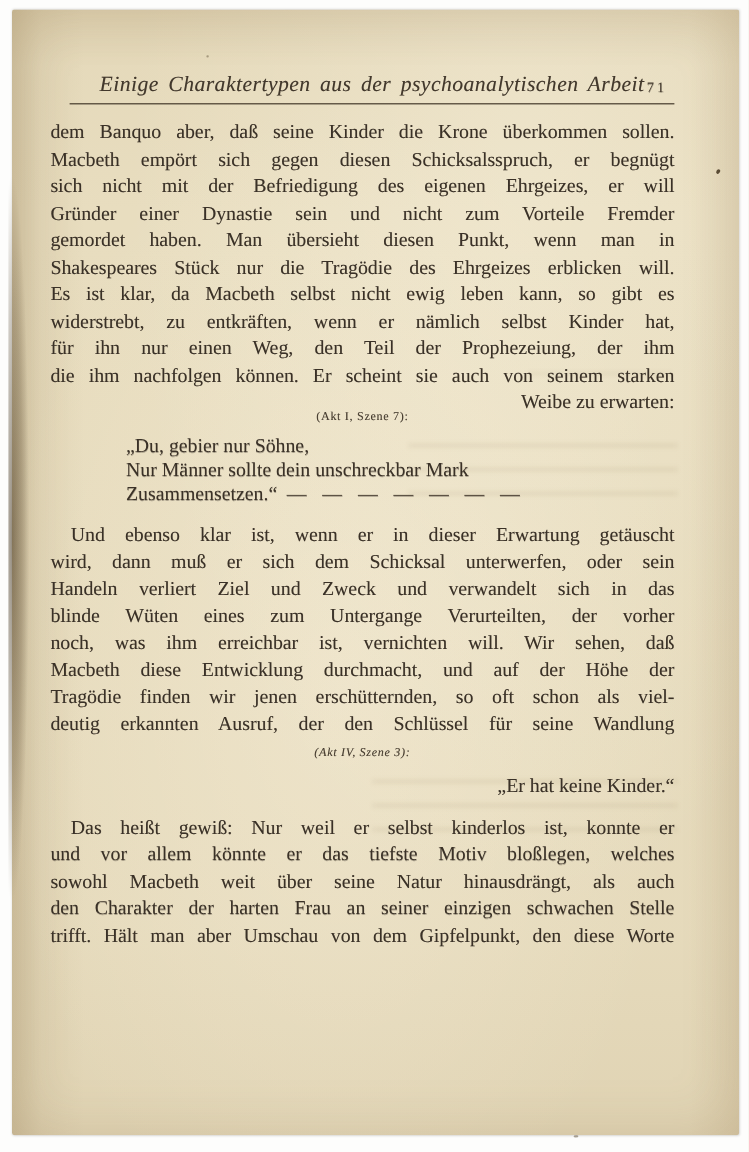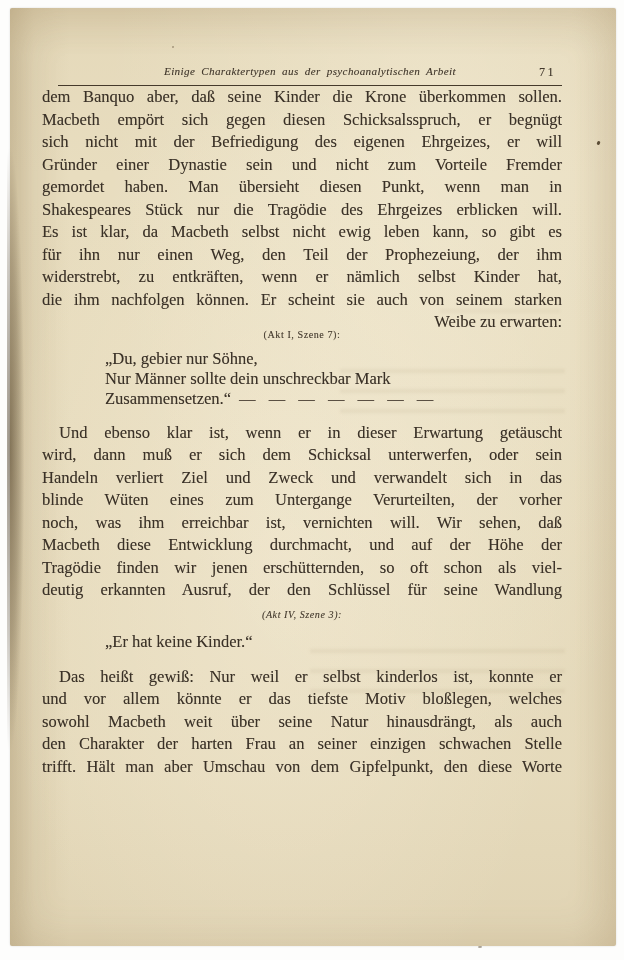--- a/index.html
+++ b/index.html
@@ -29,45 +29,45 @@
     color:#3a3127;
     font-size:16.5px;
     text-shadow:0.2px 0.2px 0 rgba(58,49,40,0.35);
   }
   .running-header{
     position:relative;margin-left:16px;width:504px;
     padding-bottom:5px;border-bottom:1.8px solid #453a2b;
     text-align:center;
   }
   .header-title{
-    font-style:italic;font-size:11px;letter-spacing:0.4px;word-spacing:3px;color:#42382c;
+    font-style:italic;font-size:18px;letter-spacing:0.4px;word-spacing:3px;color:#42382c;
   }
   .page-number{
     position:absolute;right:6px;bottom:5px;font-size:12px;letter-spacing:2.5px;font-style:normal;color:#42382c;
   }
   .para{line-height:22.5px;}
   .para .text-line{
     text-align:justify;
     -moz-text-align-last:justify;
     text-align-last:justify;
     white-space:normal;
   }
   .para .last-line{text-align:right;}
   .indent-first div.text-line:first-of-type{padding-left:17px;}
-  .p1{margin-top:0;}
+  .p1{margin-top:12px;}
   .p2{margin-top:13px;}
   .p3{margin-top:14px;}
   .quote-ref{
     margin-top:-8px;line-height:18px;font-size:10px;text-align:center;letter-spacing:0.6px;color:#463c2f;
   }
   .quote-ref.second{margin-top:4px;font-style:italic;}
   .verse{
     margin-top:5px;line-height:20px;padding-left:63px;
   }
-  .verse.second{margin-top:8px;}
+  .verse.second{margin-top:8px;text-align:right;}
   .dash-run{
     letter-spacing:0;word-spacing:9px;padding-left:8px;color:#4a4034;
   }
   .smudge{
     position:absolute;pointer-events:none;opacity:0.55;
     background:repeating-linear-gradient(180deg, transparent 0px, transparent 13px, rgba(138,117,82,0.16) 13px, rgba(138,117,82,0.16) 17px, transparent 17px, transparent 20px);
     filter:blur(1.6px);
   }
   .smudge.s1{left:330px;top:348px;width:225px;height:62px;}
   .smudge.s2{left:300px;top:628px;width:255px;height:68px;}
@@ -101,22 +101,22 @@
 
     <div class="para p1">
 
     <div class="text-line">dem Banquo aber, daß seine Kinder die Krone überkommen sollen.</div>
         <div class="text-line">Macbeth empört sich gegen diesen Schicksalsspruch, er begnügt</div>
         <div class="text-line">sich nicht mit der Befriedigung des eigenen Ehrgeizes, er will</div>
         <div class="text-line">Gründer einer Dynastie sein und nicht zum Vorteile Fremder</div>
         <div class="text-line">gemordet haben. Man übersieht diesen Punkt, wenn man in</div>
         <div class="text-line">Shakespeares Stück nur die Tragödie des Ehrgeizes erblicken will.</div>
         <div class="text-line">Es ist klar, da Macbeth selbst nicht ewig leben kann, so gibt es</div>
+        <div class="text-line">widerstrebt, zu entkräften, wenn er nämlich selbst Kinder hat,</div>
         <div class="text-line">für ihn nur einen Weg, den Teil der Prophezeiung, der ihm</div>
-        <div class="text-line">widerstrebt, zu entkräften, wenn er nämlich selbst Kinder hat,</div>
         <div class="text-line">die ihm nachfolgen können. Er scheint sie auch von seinem starken</div>
       </div>
     <div class="para">
       <div class="last-line">Weibe zu erwarten:</div>
     </div>
 
     <div class="quote-ref">(Akt I, Szene 7):</div>
 
     <div class="verse">
       <div>„Du, gebier nur Söhne,</div>

